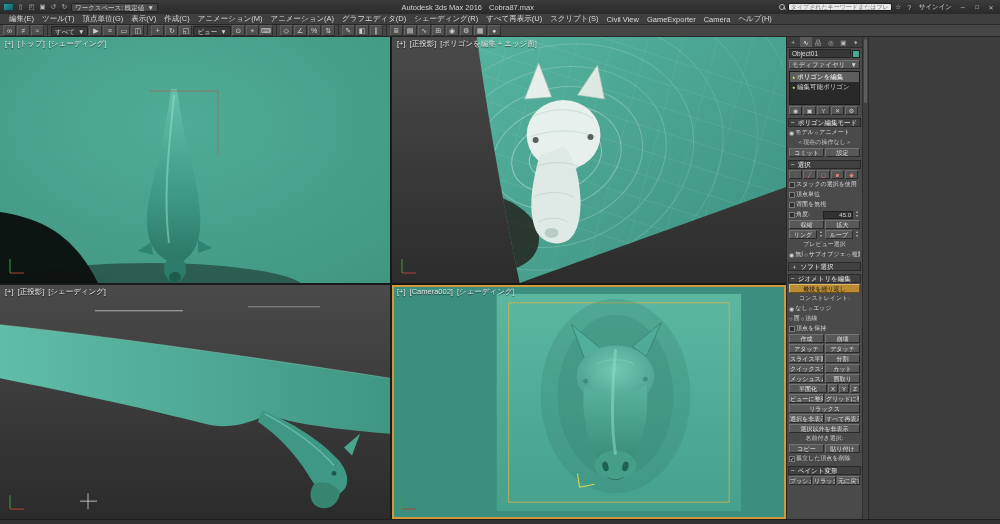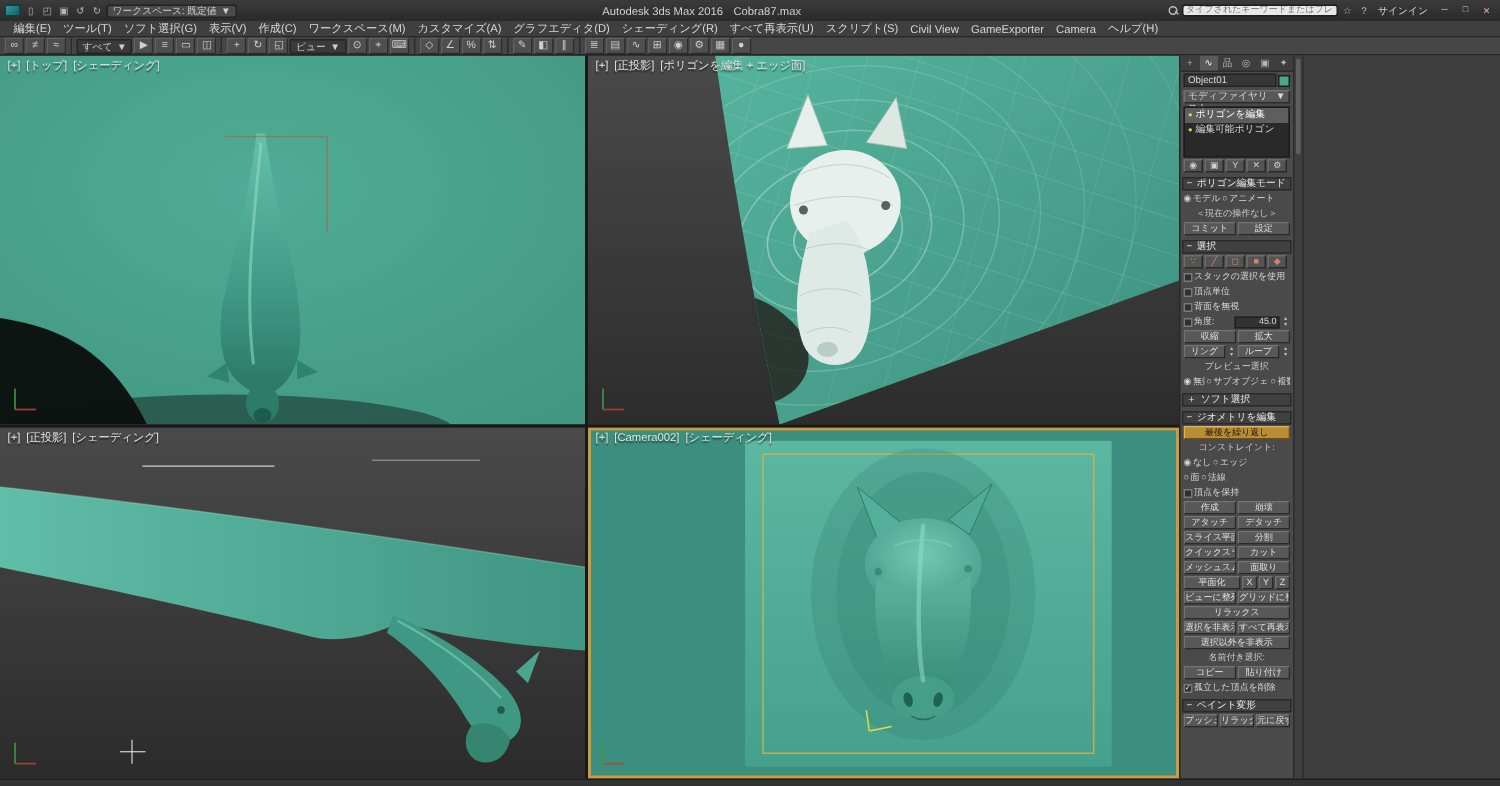--- a/index.html
+++ b/index.html
@@ -120,25 +120,25 @@
     <span class="tbicon">?</span>
     <span class="signin">サインイン</span>
     <span class="winbtn">─</span>
     <span class="winbtn">□</span>
     <span class="winbtn close">✕</span>
   </div>
 
   <div class="menubar">
     <span class="menu">編集(E)</span>
     <span class="menu">ツール(T)</span>
-    <span class="menu">ソフト選択(G)</span>
+    <span class="menu">頂点単位(G)</span>
     <span class="menu">表示(V)</span>
     <span class="menu">作成(C)</span>
-    <span class="menu">ワークスペース(M)</span>
-    <span class="menu">カスタマイズ(A)</span>
+    <span class="menu">アニメーション(M)</span>
+    <span class="menu">アニメーション(A)</span>
     <span class="menu">グラフエディタ(D)</span>
     <span class="menu">シェーディング(R)</span>
     <span class="menu">すべて再表示(U)</span>
     <span class="menu">スクリプト(S)</span>
     <span class="menu">Civil View</span>
     <span class="menu">GameExporter</span>
     <span class="menu">Camera</span>
     <span class="menu">ヘルプ(H)</span>
   </div>
 

